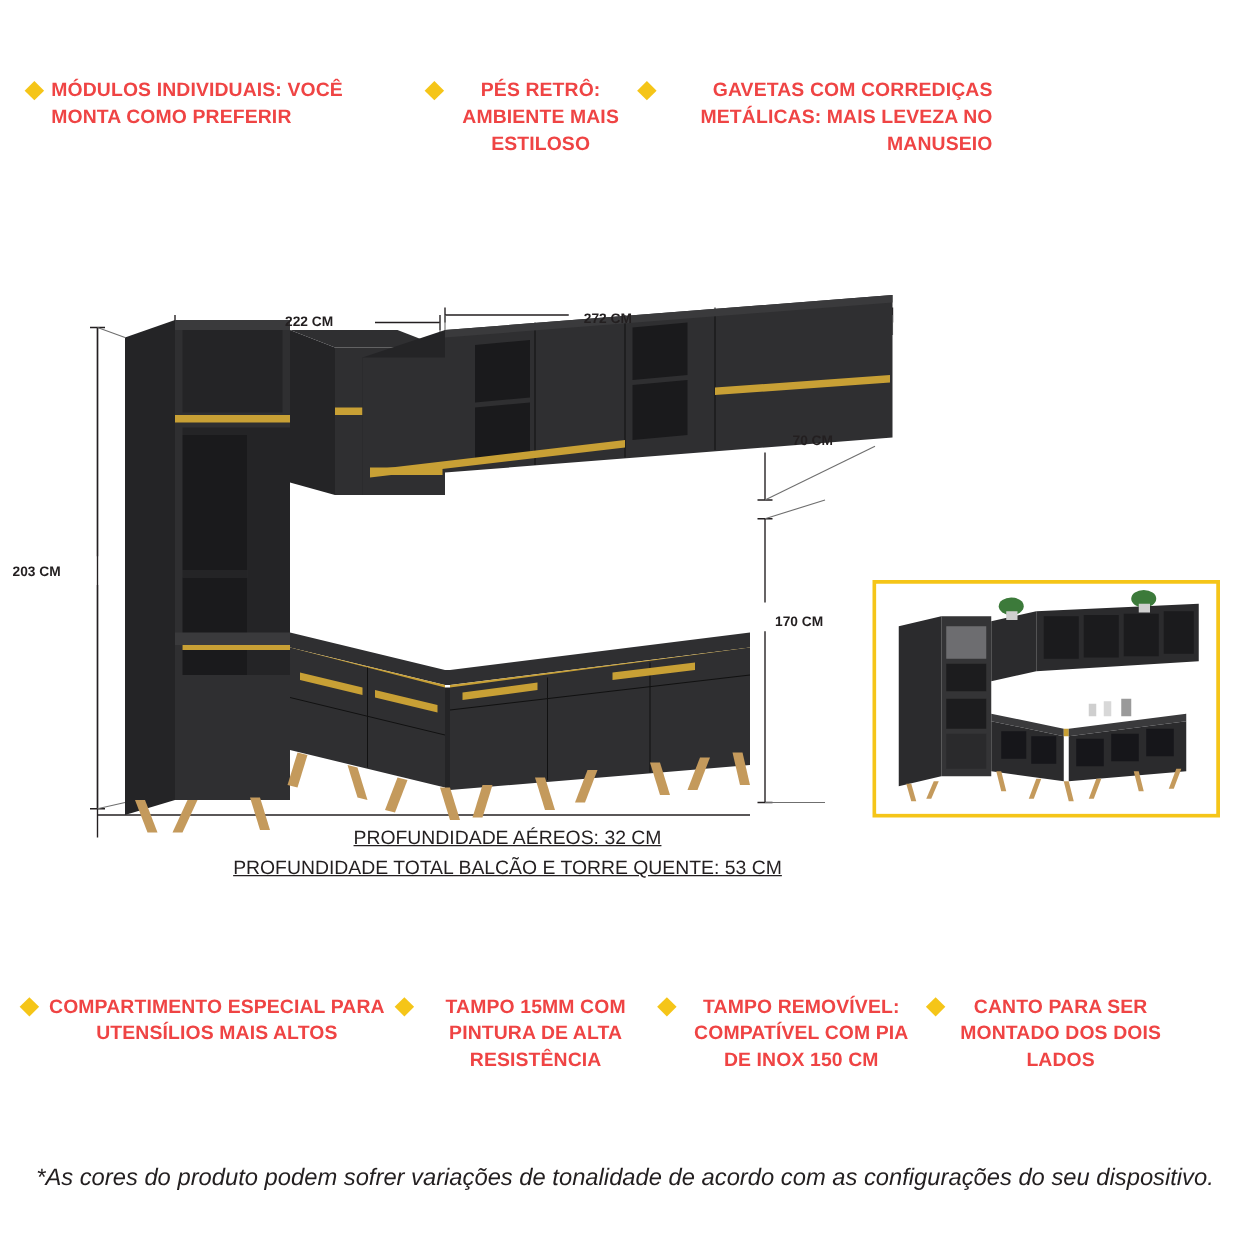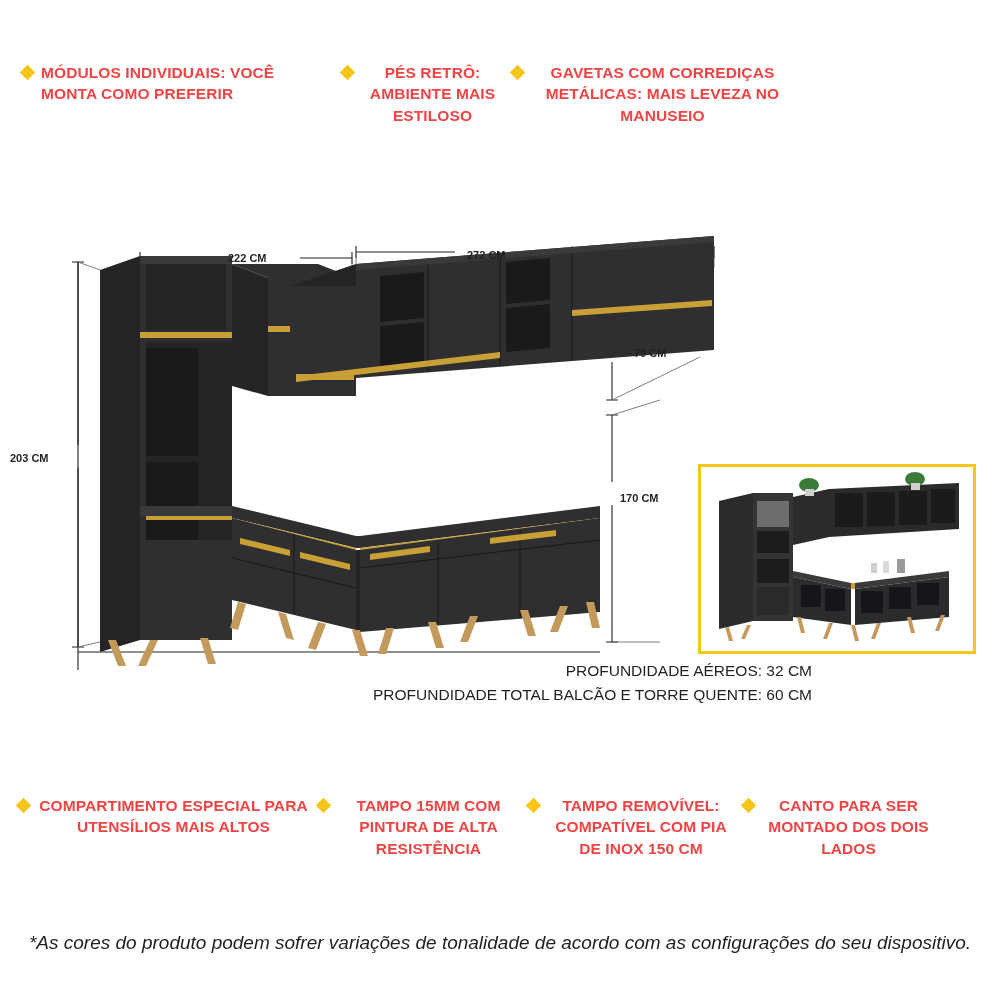--- a/index.html
+++ b/index.html
@@ -51,21 +51,21 @@
   }
 
   
   .features.top .f0 { width: 320px; margin-left: 18px; }
   .features.top .f0 .feature-text { text-align: left; }
   .features.top .f1 { width: 200px; }
   .features.top .f1 .feature-text { text-align: center; }
   .features.top .f2 { width: 170px; }
   .features.top .f2 .feature-text { text-align: center; }
   .features.top .f3 { width: 290px; }
-  .features.top .f3 .feature-text { text-align: center; }
+  .features.top .f3 .feature-text { text-align: right; }
 
   
   .features.bottom .f0 { width: 300px; margin-left: 14px; }
   .features.bottom .f0 .feature-text { text-align: center; }
   .features.bottom .f1 { width: 210px; }
   .features.bottom .f1 .feature-text { text-align: center; }
   .features.bottom .f2 { width: 215px; }
   .features.bottom .f2 .feature-text { text-align: center; }
   .features.bottom .f3 { width: 200px; }
   .features.bottom .f3 .feature-text { text-align: center; }
@@ -89,23 +89,24 @@
   }
   .dim-222 { left: 228px; top: 252px; }
   .dim-272 { left: 467px; top: 249px; }
   .dim-70  { left: 634px; top: 347px; }
   .dim-170 { left: 620px; top: 492px; }
   .dim-203 { left: 10px;  top: 452px; }
 
   .depth {
     position: absolute;
     width: 812px;
-    text-align: right;
+    text-align: center;
     font-size: 15.5px;
     color: #231f20;
+    text-decoration: underline;
   }
   .depth-1 { top: 662px; }
   .depth-2 { top: 686px; }
 
   .footnote {
     position: absolute;
     top: 932px;
     width: 1000px;
     text-align: center;
     font-size: 19px;
@@ -287,21 +288,21 @@
   </g>
 </svg>
 
 <div class="dim dim-222">222 CM</div>
 <div class="dim dim-272">272 CM</div>
 <div class="dim dim-70">70 CM</div>
 <div class="dim dim-170">170 CM</div>
 <div class="dim dim-203">203 CM</div>
 
 <div class="depth depth-1">PROFUNDIDADE AÉREOS: 32 CM</div>
-<div class="depth depth-2">PROFUNDIDADE TOTAL BALCÃO E TORRE QUENTE: 60 CM</div>
+<div class="depth depth-2">PROFUNDIDADE TOTAL BALCÃO E TORRE QUENTE: 53 CM</div>
 
 <div id="inset">
   <svg viewBox="0 0 272 184" width="272" height="184">
     <rect x="0" y="0" width="272" height="184" fill="#ffffff"></rect>
 
     <polygon fill="#2b2b2d" points="18,34 52,26 52,154 18,162"></polygon>
     <rect x="52" y="26" width="40" height="128" fill="#343436"></rect>
     <rect x="56" y="34" width="32" height="26" fill="#6d6d70"></rect>
     <rect x="56" y="64" width="32" height="22" fill="#1c1c1e"></rect>
     <rect x="56" y="92" width="32" height="24" fill="#1c1c1e"></rect>

